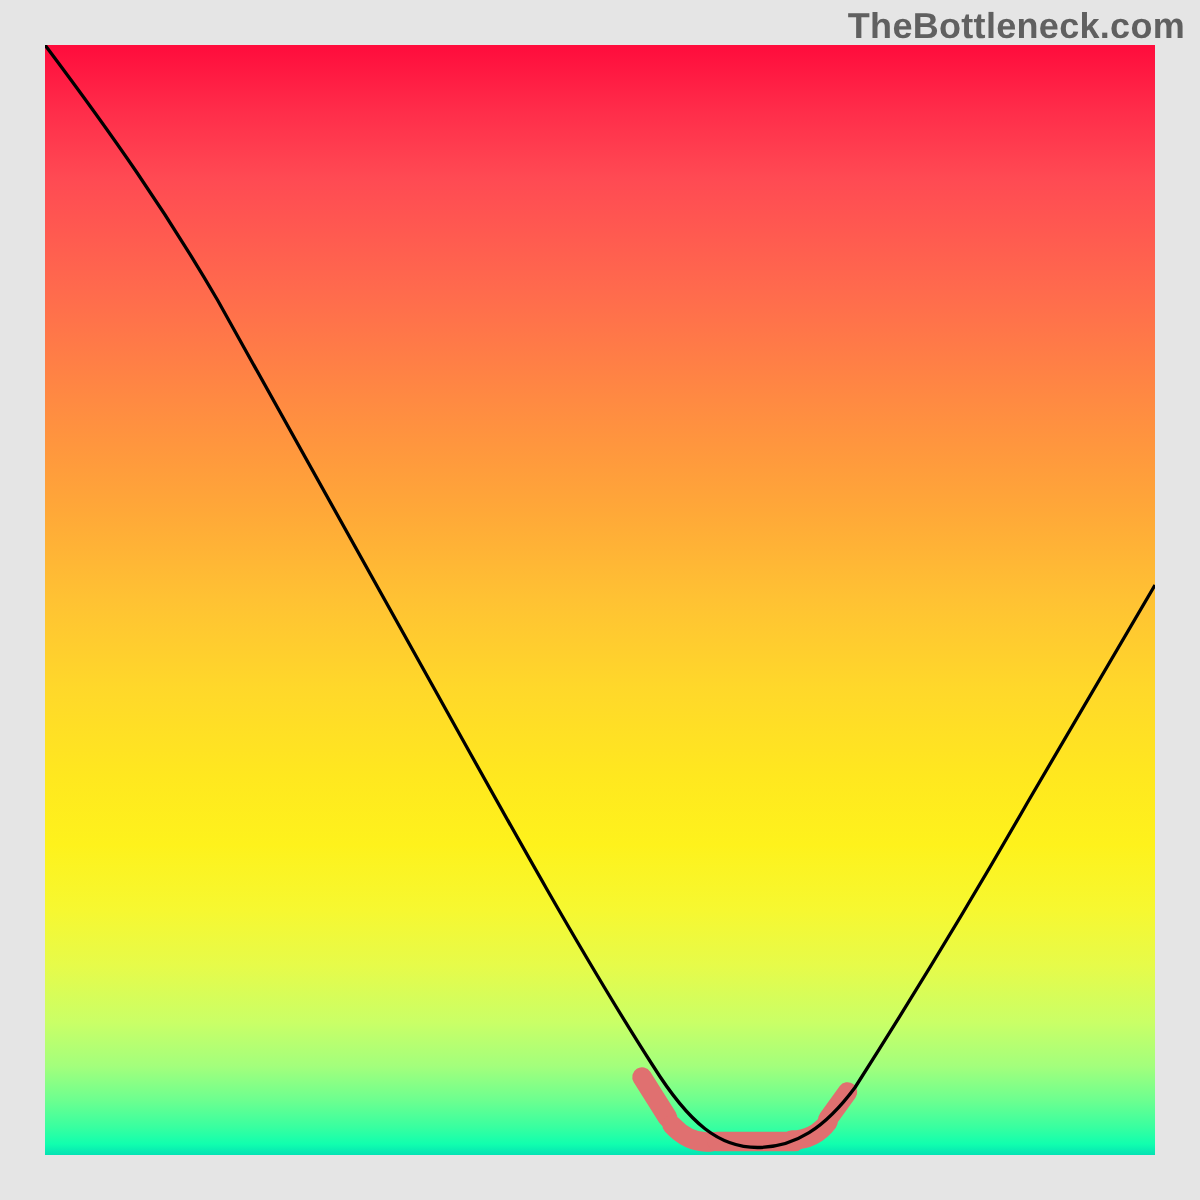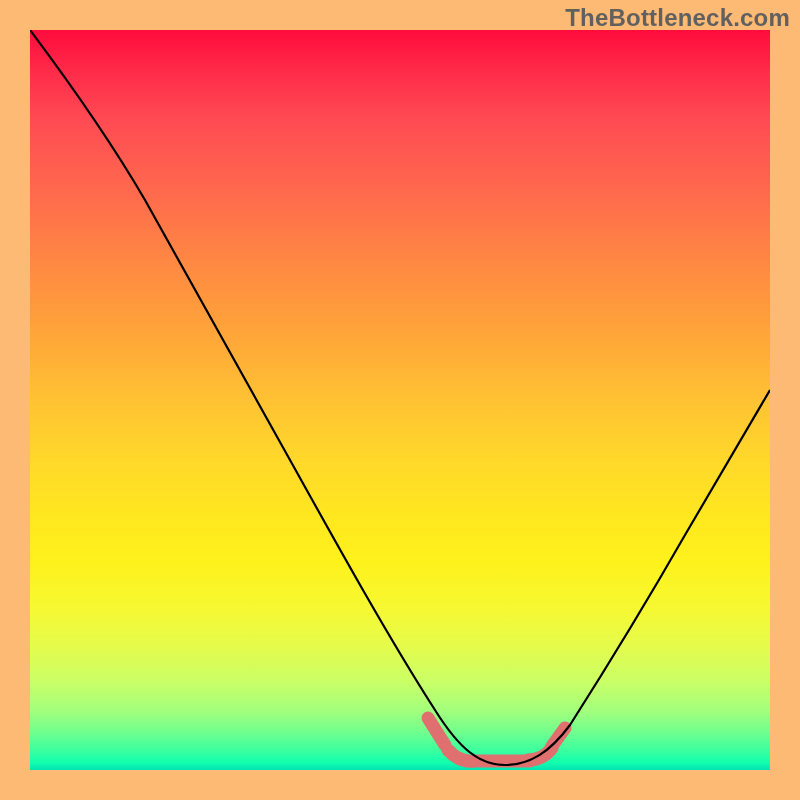--- a/index.html
+++ b/index.html
@@ -8,21 +8,21 @@
     width: 800px;
     height: 800px;
     background: #000;
     overflow: hidden;
     font-family: Arial, Helvetica, sans-serif;
   }
   .frame {
     position: relative;
     width: 800px;
     height: 800px;
-    background: #fdba74;
+    background: #e5e5e5;
   }
   .watermark {
     position: absolute;
     top: 4px;
     right: 10px;
     color: #606060;
     font-size: 24px;
     font-weight: bold;
     z-index: 5;
     letter-spacing: 0.2px;

